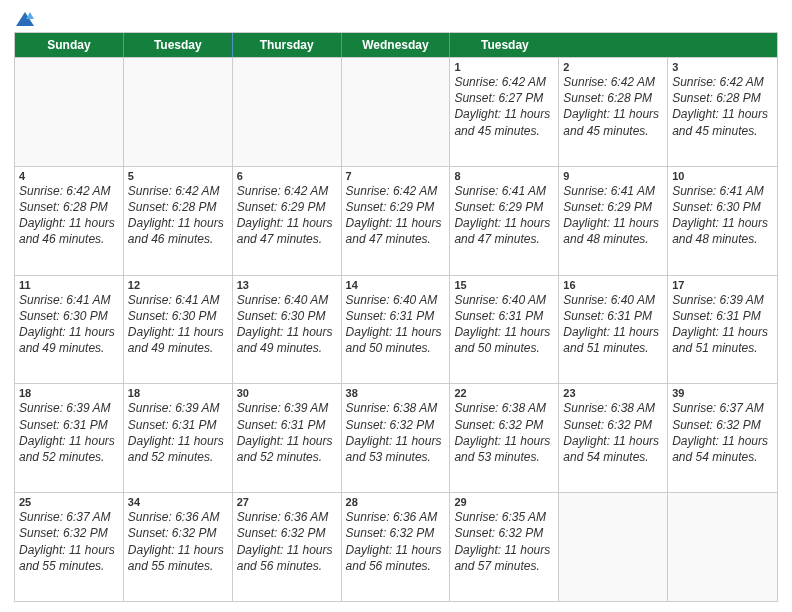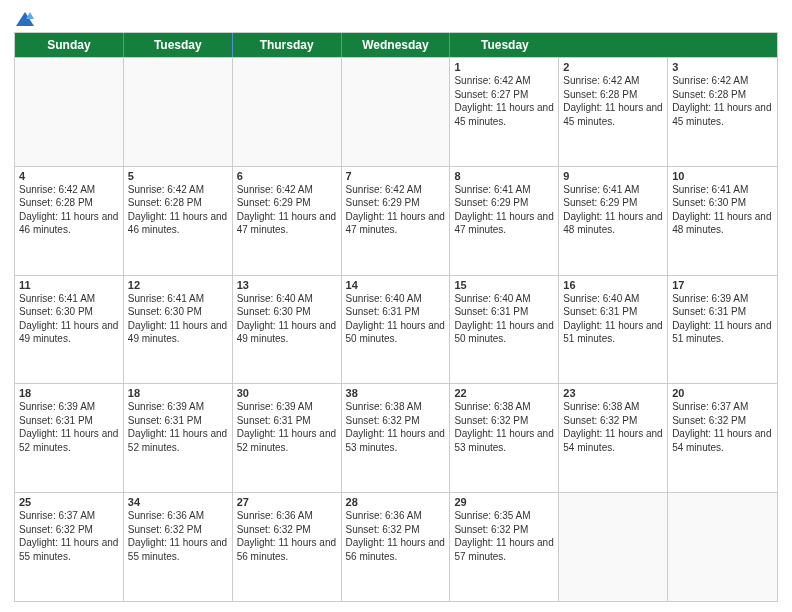--- a/index.html
+++ b/index.html
@@ -100,23 +100,24 @@
     }
     .cal-cell:last-child { border-right: none; }
     .cal-cell.empty { background: #f9f9f9; }
     .day-num {
       font-size: 11px;
       font-weight: bold;
       margin-bottom: 1px;
       display: block;
     }
     .cell-info {
-      font-size: 10px;
+      font-size: 12px;
       line-height: 1.35;
       color: #333;
+      font-style: italic;
     }
   </style>
 </head>
 <body>
 
 <div class="page">
   <div class="header">
     <div class="logo">
       <div style="display:flex;flex-direction:column;align-items:flex-start;">
         <div style="display:flex;align-items:center;">
@@ -288,21 +289,21 @@
 Sunset: 6:32 PM
 Daylight: 11 hours and 53 minutes.</div>
           </div>
           <div class="cal-cell">
             <span class="day-num">23</span>
             <div class="cell-info" style="white-space: pre-line;">Sunrise: 6:38 AM
 Sunset: 6:32 PM
 Daylight: 11 hours and 54 minutes.</div>
           </div>
           <div class="cal-cell">
-            <span class="day-num">20</span>
+            <span class="day-num">39</span>
             <div class="cell-info" style="white-space: pre-line;">Sunrise: 6:37 AM
 Sunset: 6:32 PM
 Daylight: 11 hours and 54 minutes.</div>
           </div>
         </div>
         <div class="cal-row">
           <div class="cal-cell">
             <span class="day-num">25</span>
             <div class="cell-info" style="white-space: pre-line;">Sunrise: 6:37 AM
 Sunset: 6:32 PM

